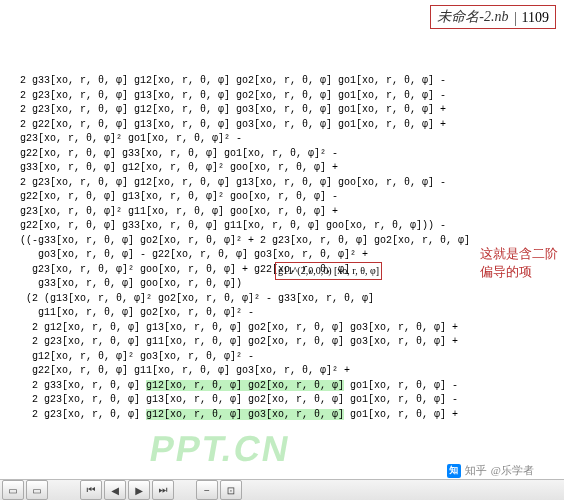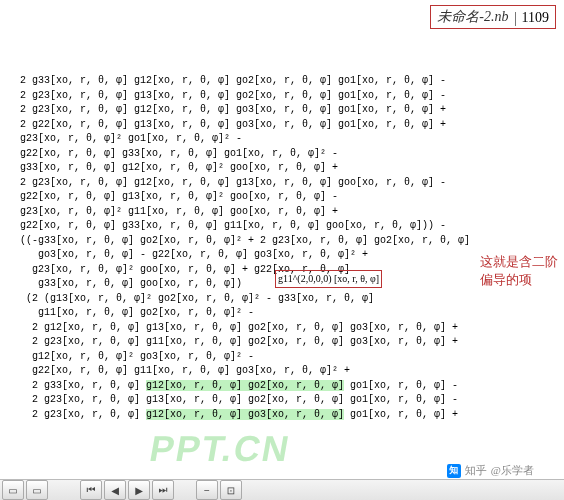--- a/index.html
+++ b/index.html
@@ -39,21 +39,20 @@
     line-height: 1.45;
     overflow: hidden;
     margin-top: 24px;
   }
   .annot {
     position: absolute;
     color: #b33;
     font-family: "SimSun", serif;
     font-size: 13px;
     line-height: 1.4;
-    margin-top: 8px;
   }
   .annot.box { border: 1px solid #b33; padding: 1px 2px; font-family:"Courier New",monospace; font-size:10px; color:#000; }
   .statusbar {
     position: absolute;
     bottom: 0; left: 0; right: 0;
     height: 20px;
     background: linear-gradient(#f4f4f4,#e4e4e4);
     border-top: 1px solid #bbb;
     display: flex;
     align-items: center;

